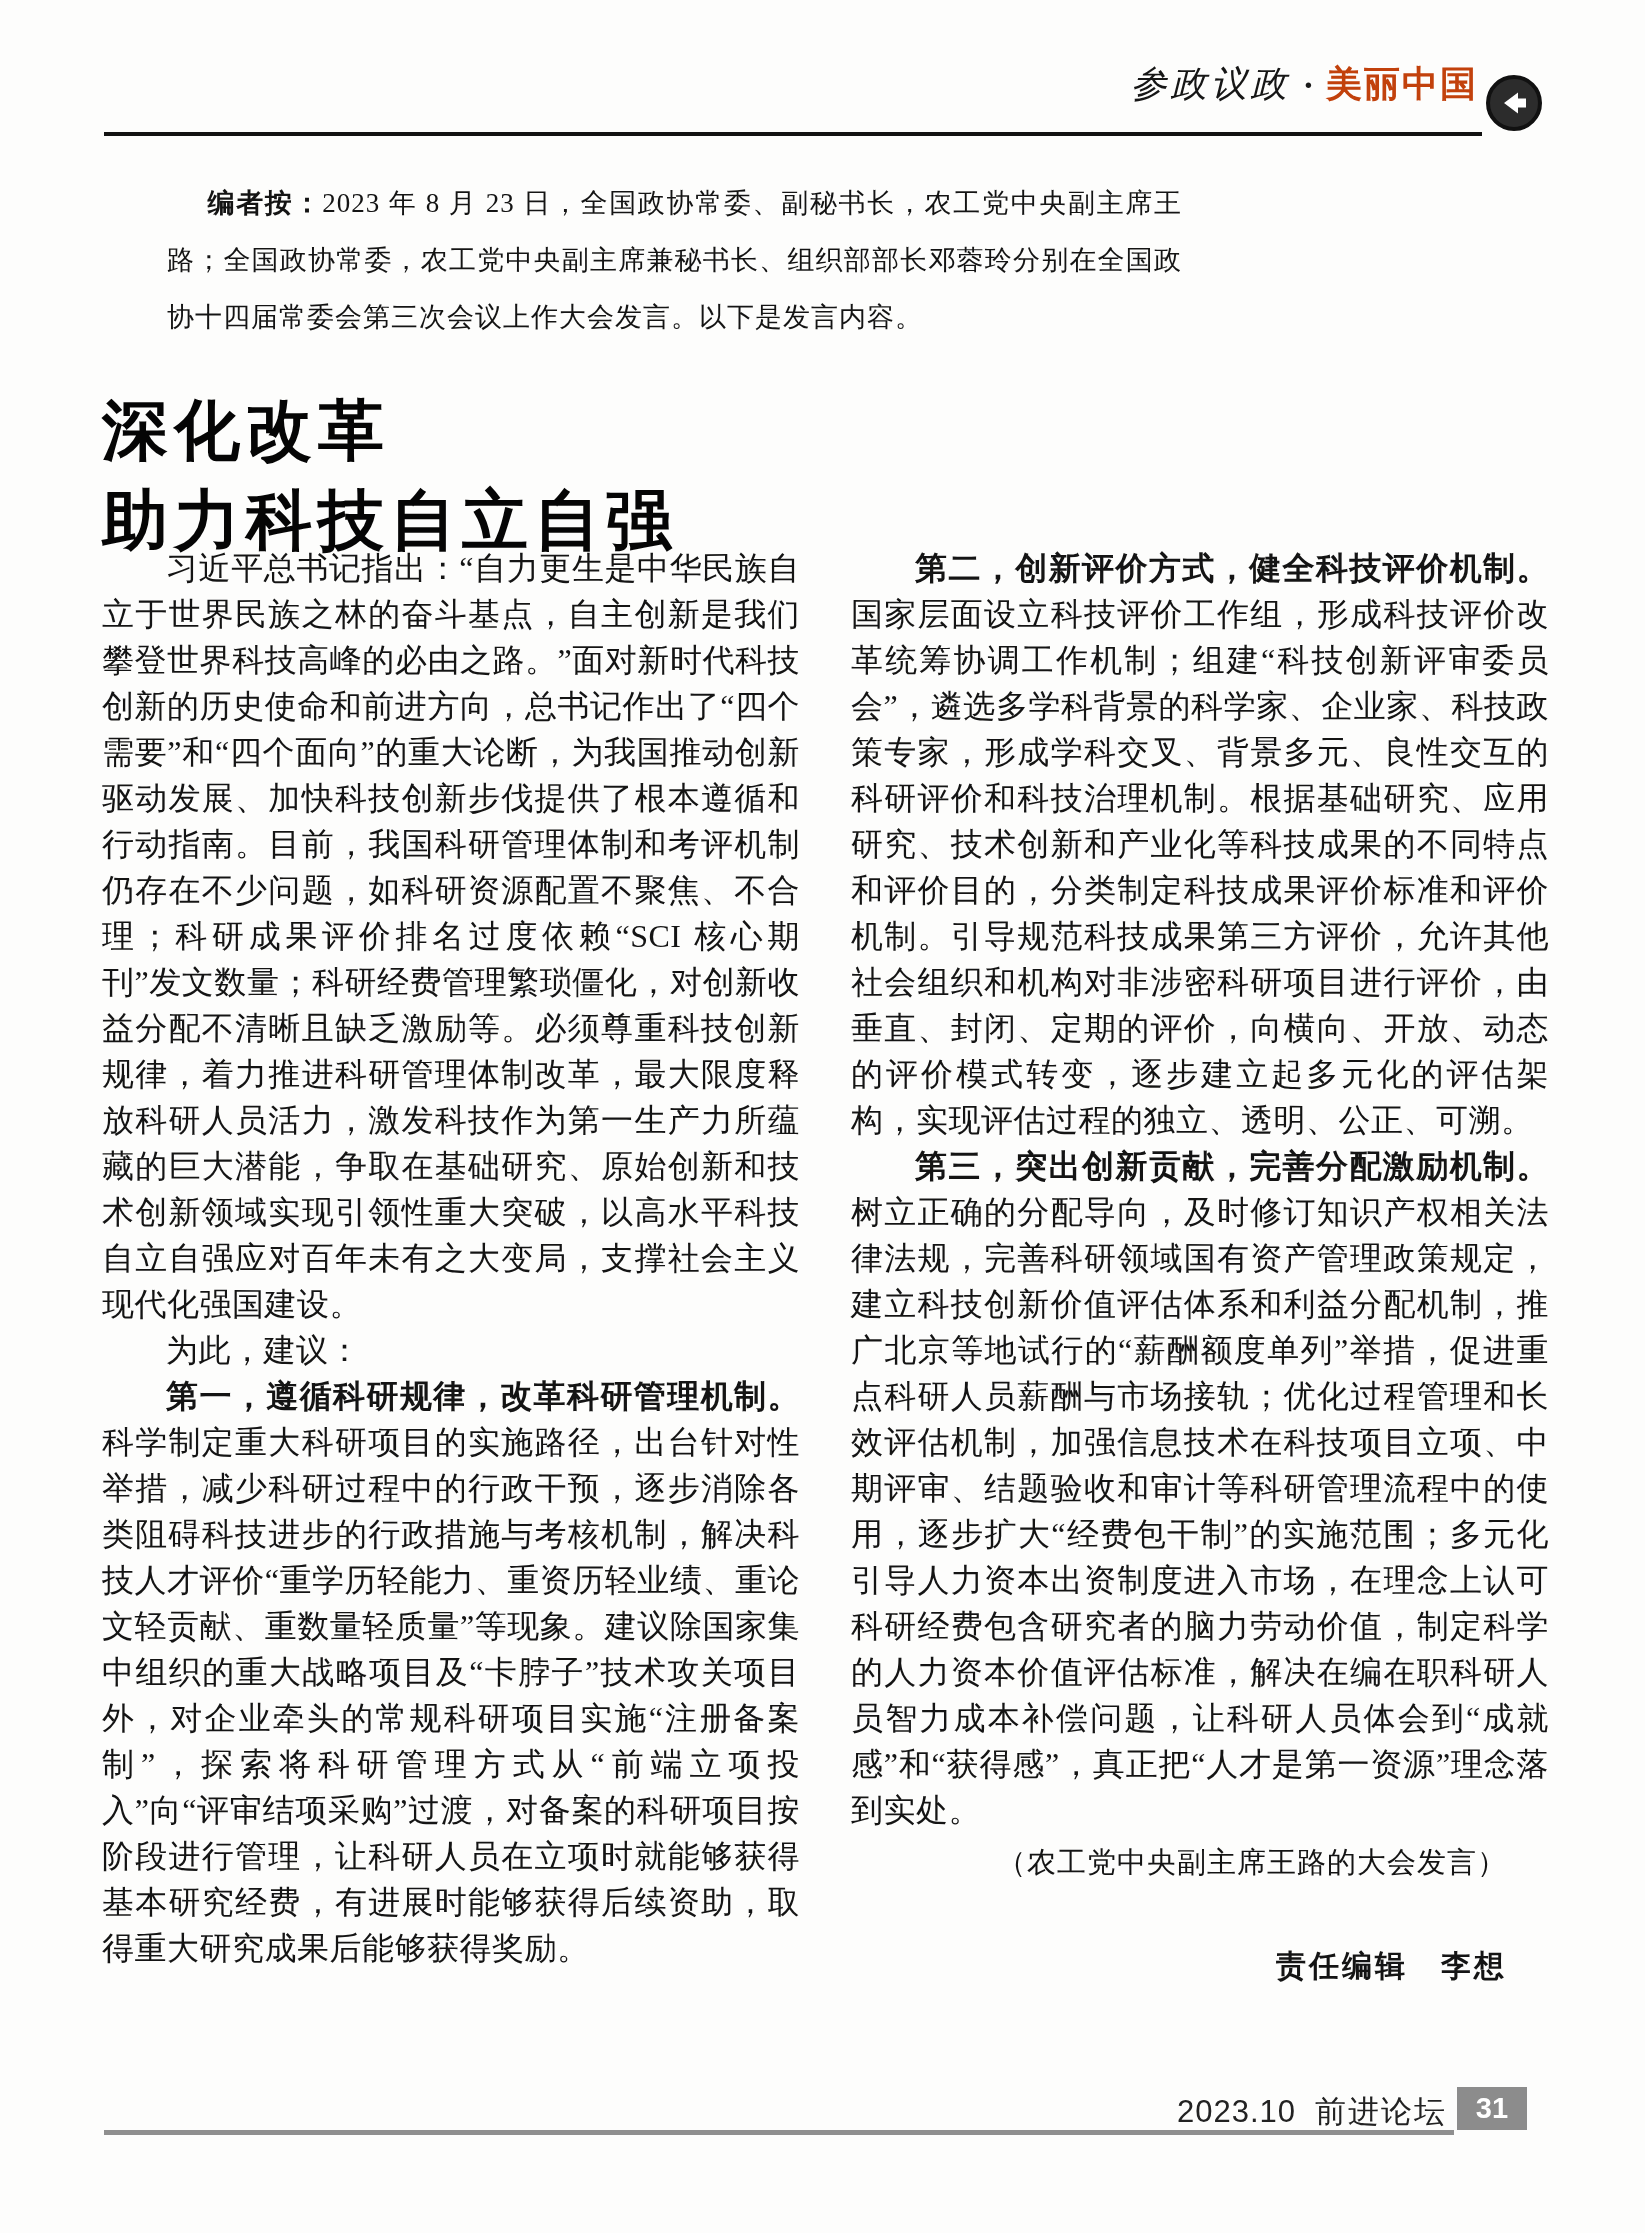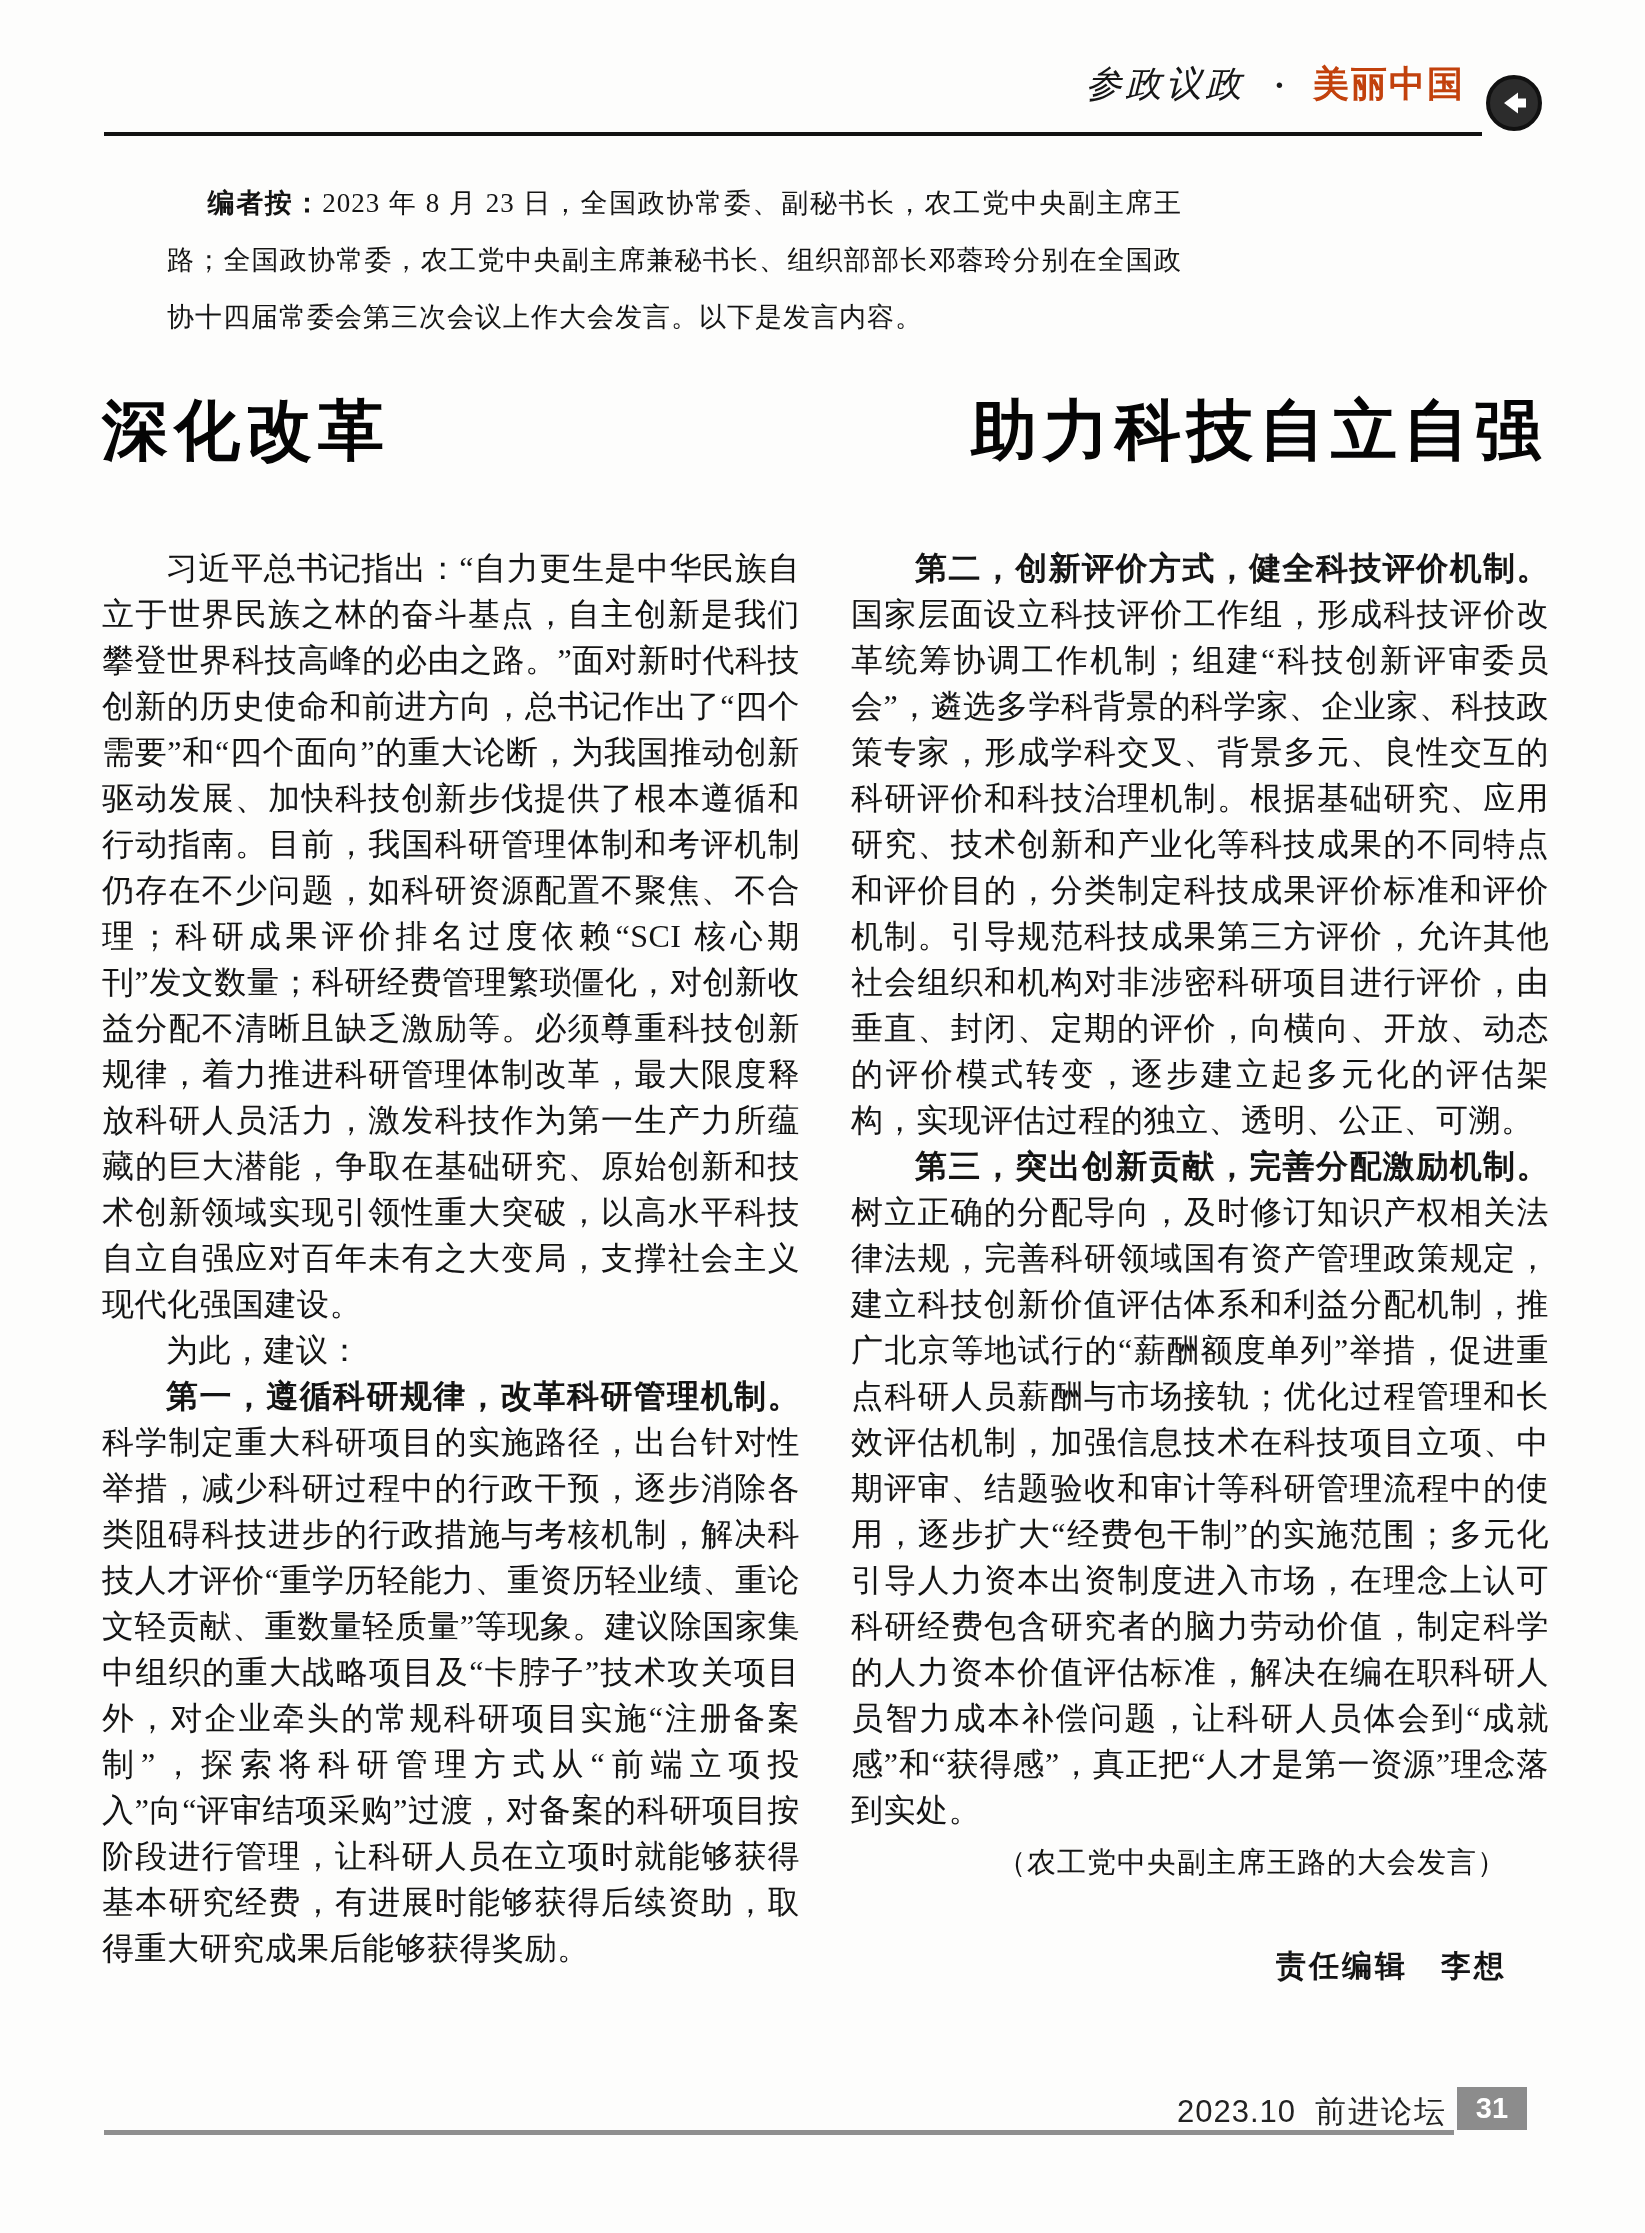--- a/index.html
+++ b/index.html
@@ -12,22 +12,22 @@
     color: #1a1a1a;
   }
   .page {
     position: absolute; top: 0; left: 0;
     width: 1646px; height: 2234px;
     background: #fdfdfc;
   }
 
   
   .header-text {
-    position: absolute; top: 60px; right: 181px;
-    display: flex; align-items: center; gap: 28px;
+    position: absolute; top: 60px; right: 168px;
+    display: flex; align-items: center; gap: 12px;
     white-space: nowrap;
   }
   .hdr-script {
     font-family: "DejaVu Serif", serif;
     font-style: italic;
     font-size: 36px; letter-spacing: 4px; color: #161616;
   }
   .hdr-dot { font-size: 34px; font-weight: bold; }
   .hdr-bold {
     font-family: "Liberation Sans", "DejaVu Sans", sans-serif;
@@ -47,21 +47,21 @@
     text-indent: 1.5em; color: #141414;
   }
   .editor-note b { font-weight: bold; }
 
   
   .article-title {
     position: absolute; left: 102px; top: 386px; width: 1445px;
     display: flex; justify-content: space-between;
     font-family: "Liberation Sans", "DejaVu Sans", sans-serif;
     font-weight: bold; font-size: 66px; letter-spacing: 6px;
-    color: #050505; margin: 0; white-space: nowrap;
+    color: #050505; margin: 0; white-space: nowrap; flex-direction: column;
   }
 
   
   .col {
     position: absolute; top: 545px; width: 698px;
     font-size: 32px; line-height: 46px; letter-spacing: 0.5px;
     text-align: justify; text-justify: inter-character;
     color: #141414;
   }
   .col-left  { left: 102px; }

